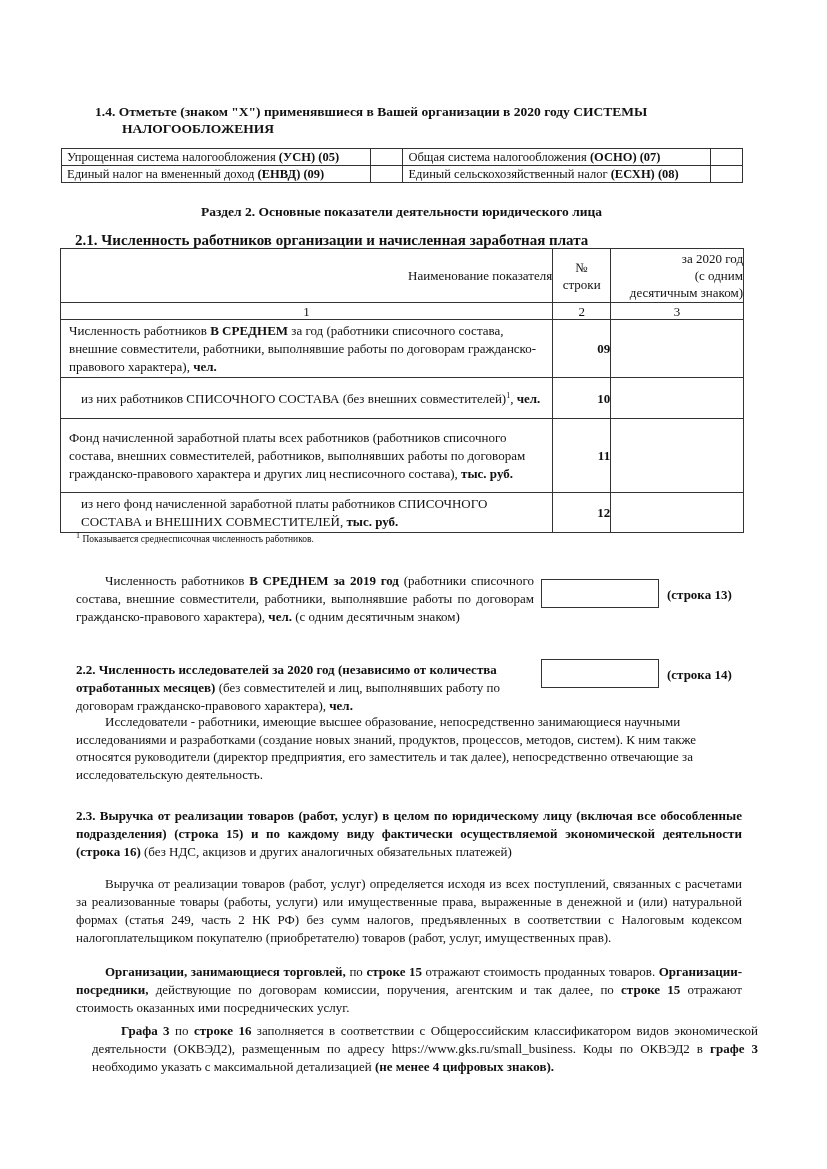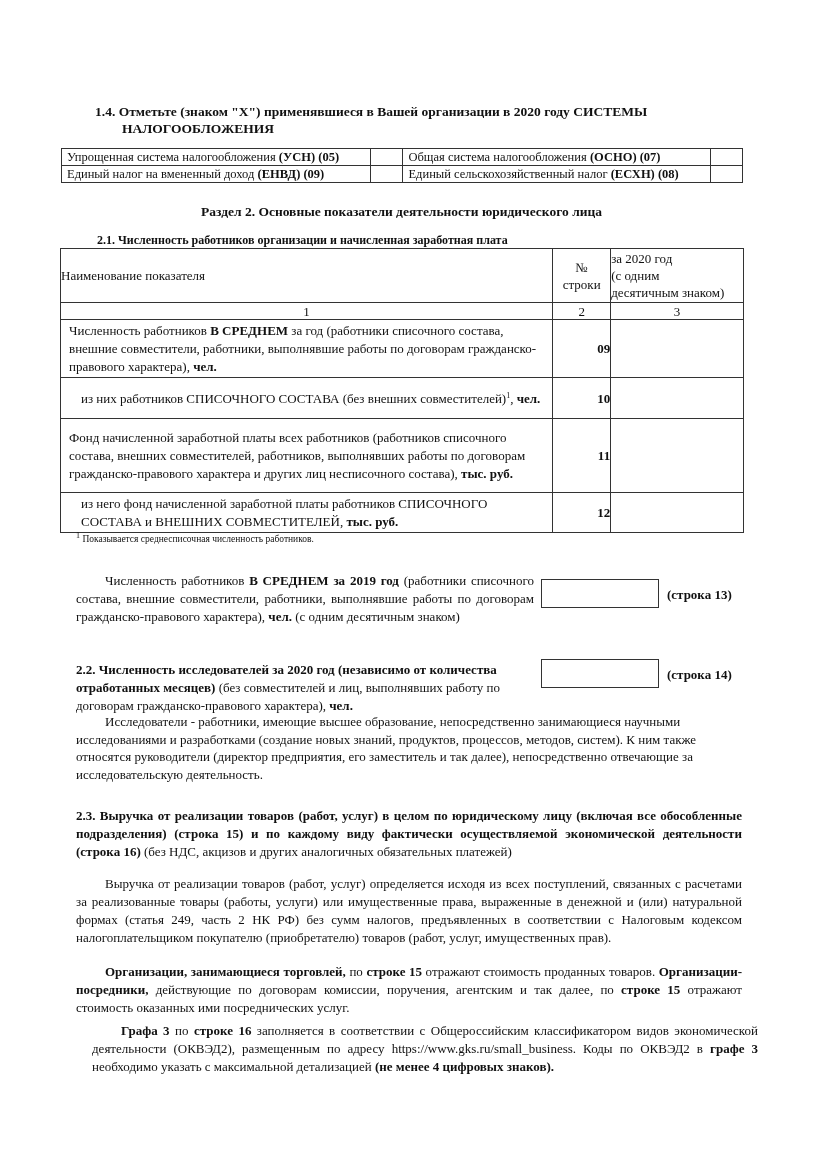--- a/index.html
+++ b/index.html
@@ -18,26 +18,26 @@
     
     #h14 { left: 95px; top: 103px; width: 640px; font-weight: bold; font-size: 13.5px; line-height: 17px; }
     #h14 .l2 { padding-left: 27px; display: block; }
 
     
     #tax-table { left: 61px; top: 148px; width: 682px; border-collapse: collapse; font-size: 12.5px; }
     #tax-table td { border: 1.3px solid #333; height: 17px; padding: 0 5px; line-height: 15px; white-space: nowrap; }
     #tax-table td.box { width: 32px; padding: 0; }
 
     #sec2-title { left: 60px; top: 203px; width: 683px; text-align: center; font-weight: bold; font-size: 13.5px; }
-    #h21 { left: 75px; top: 232px; font-weight: bold; font-size: 12px; margin-left: 22px; }
+    #h21 { left: 75px; top: 232px; font-weight: bold; font-size: 15px; }
 
     
     #main-table { left: 60px; top: 248px; width: 684px; border-collapse: collapse; font-size: 13px; }
     #main-table td, #main-table th { border: 1.3px solid #333; font-weight: normal; vertical-align: middle; }
-    #main-table th { text-align: left; line-height: 17px; }
+    #main-table th { text-align: right; line-height: 17px; }
     #main-table .c1 { width: 493px; }
     #main-table .c2 { width: 58px; text-align: center; }
     #main-table .c3 { width: 133px; }
     #main-table .num-row td { text-align: center; height: 17px; line-height: 15px; }
     #main-table td.desc { padding: 2px 6px 1px 8px; line-height: 18px; }
     #main-table td.desc.ind { padding-left: 20px; margin-left: 7px; }
     #main-table td.code { font-weight: bold; text-align: right; }
     sup { font-size: 8px; vertical-align: super; line-height: 0; }
 
     #footnote { left: 76px; top: 531px; font-size: 9.5px; }

